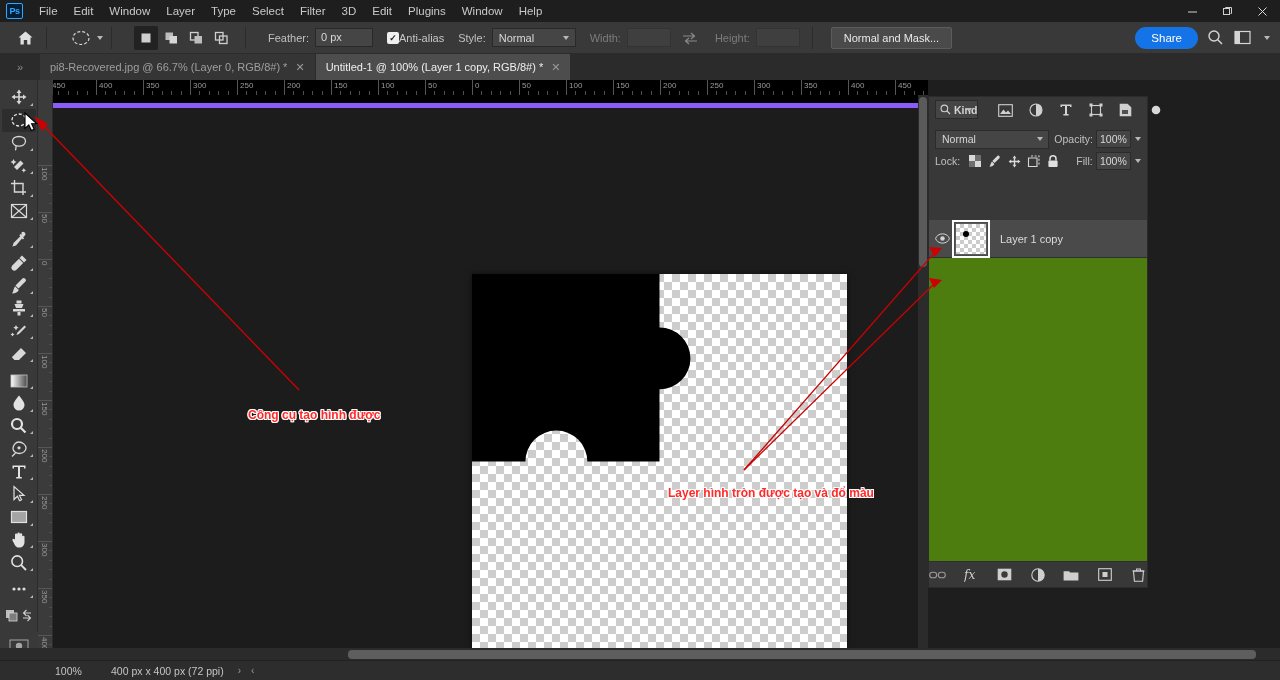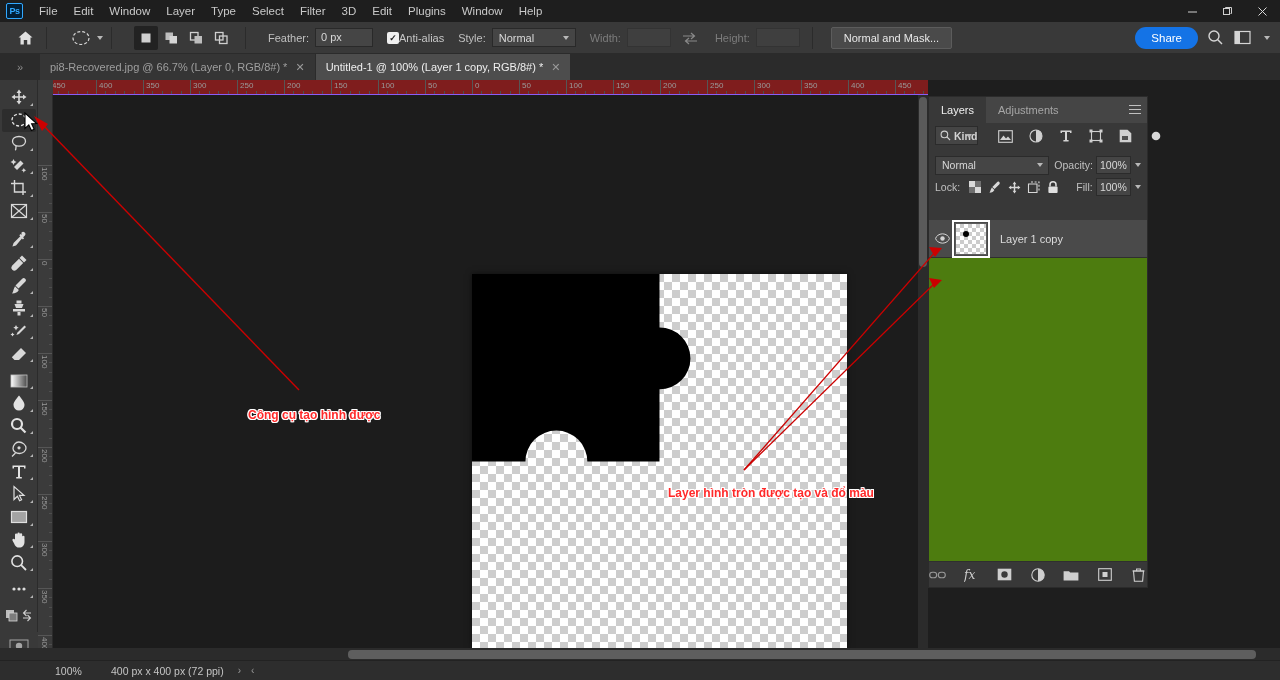--- a/index.html
+++ b/index.html
@@ -109,22 +109,22 @@
     position:absolute; right:3px; bottom:3px;
     width:0;height:0;border-left:3px solid transparent;border-bottom:3px solid #b4b4b4;
   }
 
   
   .workarea{
     position:absolute; left:38px; top:80px; width:890px; height:580px;
     background:#1c1c1c;
   }
   .ruler-h{
-    position:absolute; left:0; top:0; width:890px; height:15px;
-    background:#7f1d1d; border-bottom:1px solid #8b5cf6; overflow:hidden;
+    position:absolute; left:0; top:0; width:890px; height:28px;
+    background:#000000; border-bottom:5px solid #8b5cf6; overflow:hidden;
   }
   .ruler-v{
     position:absolute; left:0; top:15px; width:15px; height:565px;
     background:#3b3b3b; border-right:1px solid #2b2b2b; overflow:hidden;
   }
   .ruler-corner{ position:absolute;left:0;top:0;width:15px;height:15px;background:#3b3b3b;z-index:3;}
   .rtick{ position:absolute; top:0; width:1px; height:15px; background:#565656; }
   .rtick.small{ height:4px; top:11px; background:#4e4e4e;}
   .rlabel{ position:absolute; top:1px; font-size:8px; color:#9a9a9a; padding-left:2px; }
   .rtickv{ position:absolute; left:0; width:15px; height:1px; background:#565656; }
@@ -795,29 +795,20 @@
     <path d="M929 247 L942 248 L935 257 Z" fill="#cc0000"></path>
     <line x1="744" y1="470" x2="936" y2="282" stroke="#cc0000" stroke-width="1.3"></line>
     <path d="M929 278 L942 280 L934 288 Z" fill="#cc0000"></path>
   </svg>
 
   <div class="anno" style="left:248px; top:408px;">Công cụ tạo hình được</div>
   <div class="anno" style="left:668px; top:486px;">Layer hình tròn được tạo và đổ màu</div>
 
   <div class="rightpanel">
 
-    <div class="panel-tabs">
-      <div class="panel-tab active">Layers</div>
-      <div class="panel-tab">Adjustments</div>
-      <div class="hamburger">
-          <i></i>
-          <i></i>
-          <i></i>
-        </div>
-    </div>
 
     <div class="filterrow">
       <div class="kindsel">
         <span class="mag">
           <svg width="11" height="11" viewBox="0 0 11 11">
               <circle cx="4.4" cy="4.4" r="3.3" fill="none" stroke="#cfcfcf" stroke-width="1.1"></circle>
               <line x1="6.9" y1="6.9" x2="10" y2="10" stroke="#cfcfcf" stroke-width="1.2"></line>
             </svg>
         </span>
         <span>Kind</span>

